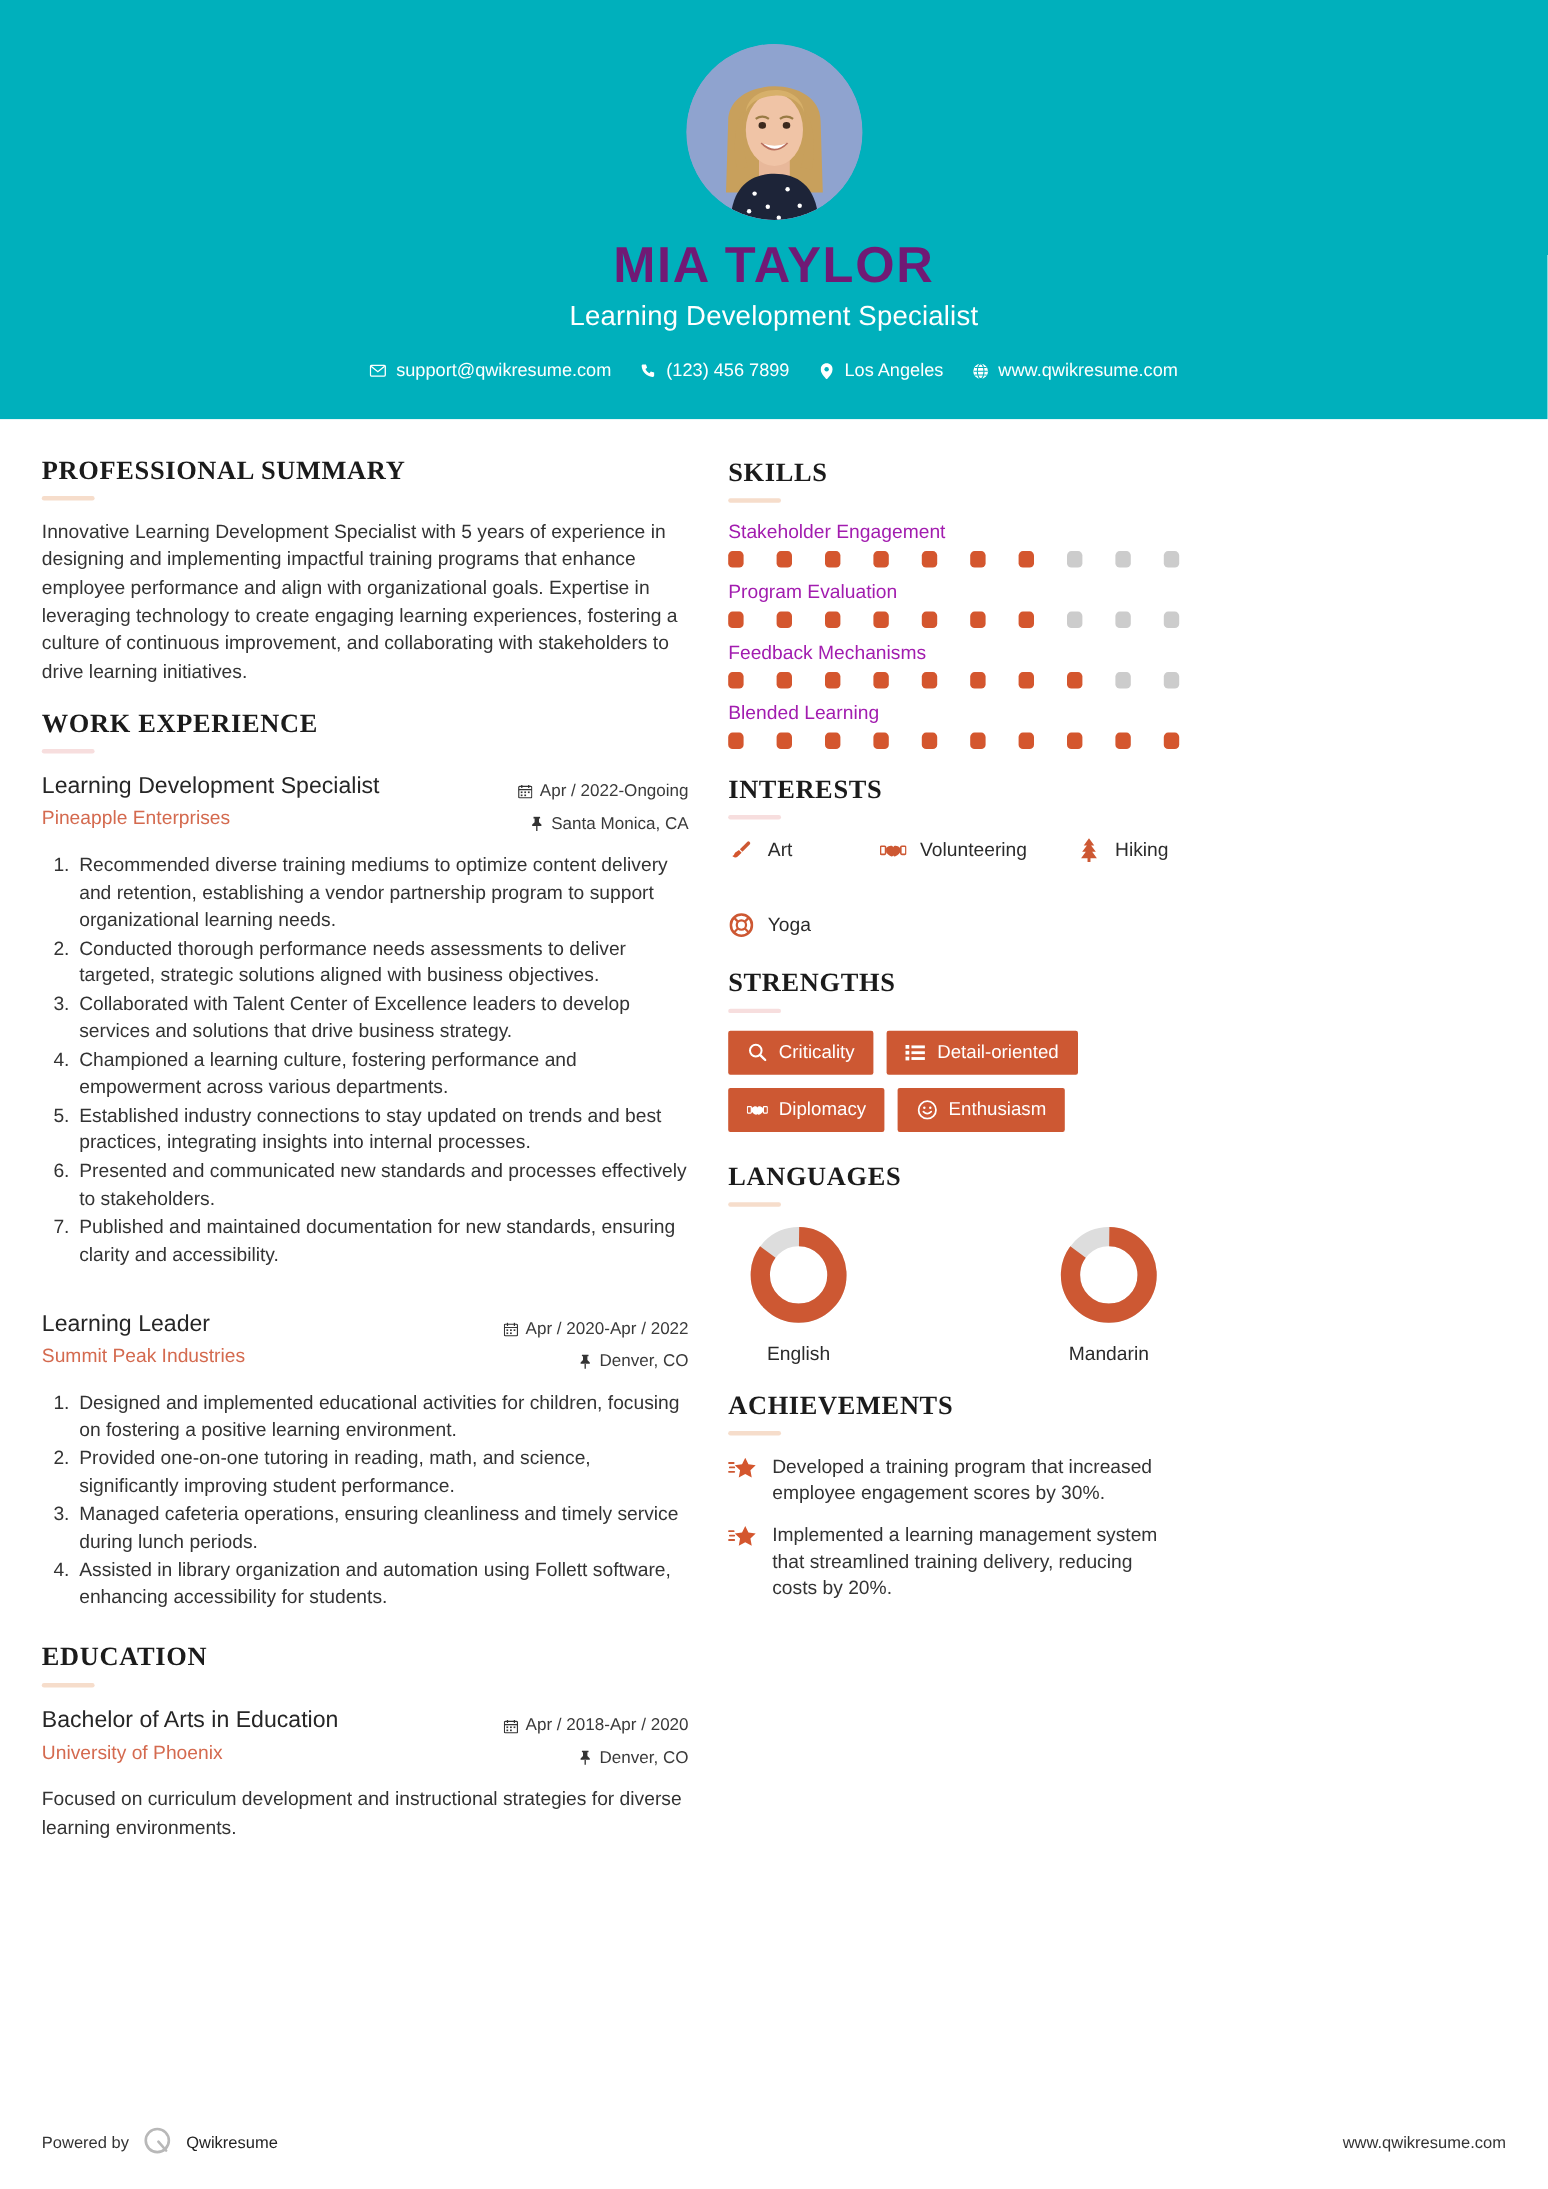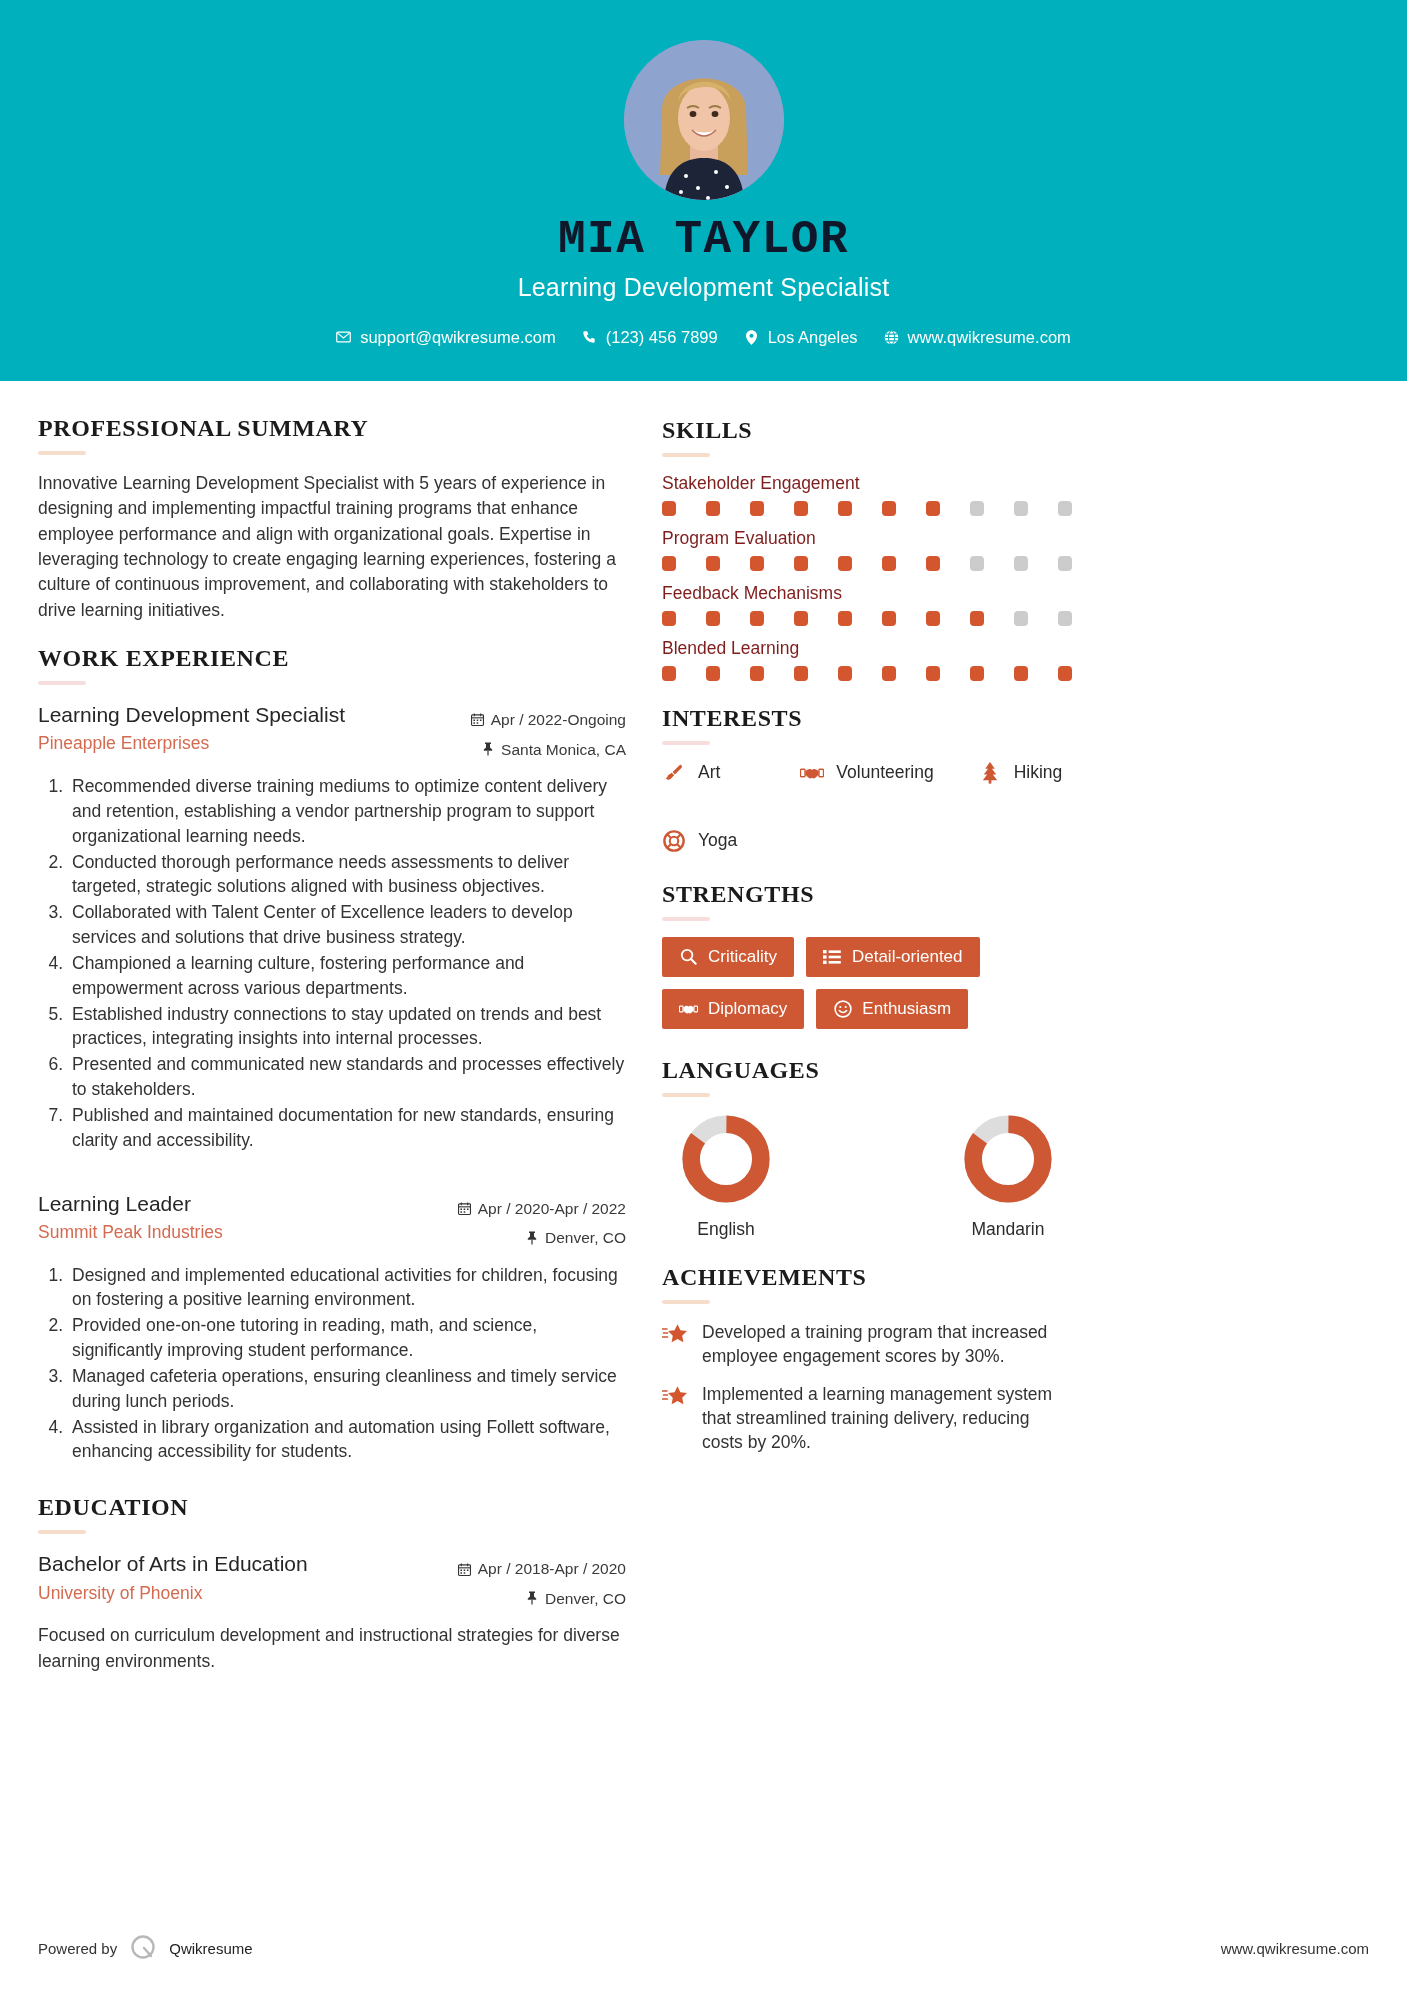--- a/index.html
+++ b/index.html
@@ -26,25 +26,25 @@
   .avatar {
     width: 160px; height: 160px;
     border-radius: 50%;
     margin: 0 auto 14px auto;
     overflow: hidden;
     background: #8fa3cf;
     position: relative;
   }
   .avatar svg { display: block; }
   .full-name {
-    font-family: Liberation Mono, monospace;
+    font-family: Liberation Sans, sans-serif;
     font-weight: bold;
     font-size: 46px;
     letter-spacing: 1.5px;
-    color: #0f172a;
+    color: #701a75;
     line-height: 1.15;
   }
   .job-title {
     font-size: 25px;
     color: #ffffff;
     font-weight: 400;
     margin-top: 6px;
     letter-spacing: .2px;
   }
   .contact-row {
@@ -153,21 +153,21 @@
     font-size: 17.5px;
     line-height: 1.45;
     color: #333333;
     margin-top: 10px;
   }
 
   
   .skill-item { margin-bottom: 5px; }
   .skill-name {
     font-size: 17.5px;
-    color: #7f1d1d;
+    color: #a21caf;
     margin-bottom: 7px;
   }
   .dots {
     display: flex;
     justify-content: space-between;
     margin-bottom: 12px;
   }
   .dot {
     width: 14px; height: 15px;
     border-radius: 4px;

